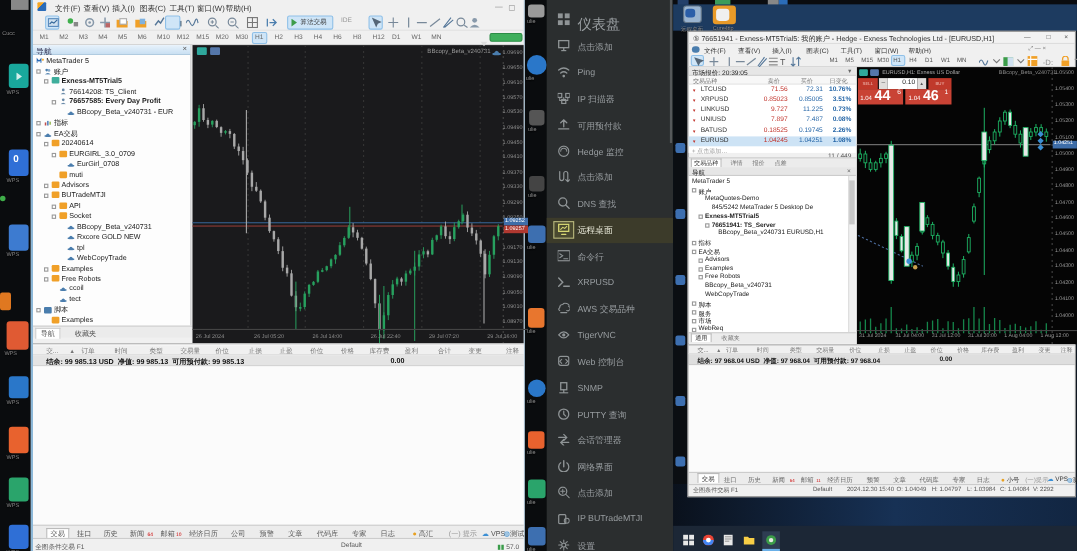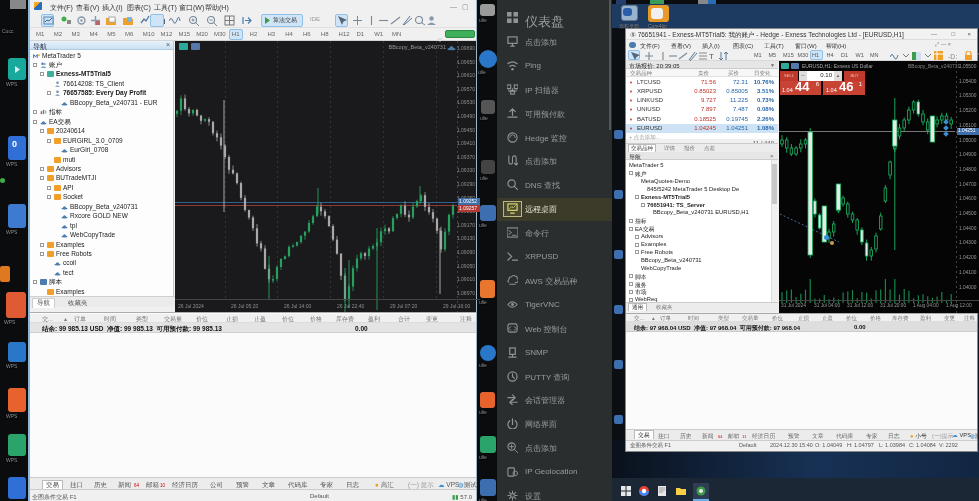--- a/index.html
+++ b/index.html
@@ -701,21 +701,21 @@
       </g>
     </svg>
     <div class="ab" style="left:28px;top:443.2px;font-size:8px;color:#989da0;white-space:nowrap">点击添加</div>
     <svg class="ab" style="left:10px;top:466.1px" width="11" height="11" viewBox="0 0 12 12">
       <g stroke="#8f9496" fill="none" stroke-linecap="round">
         <style>.f{fill:#8f9496;stroke:none}</style>
         <rect x="1" y="2" width="7" height="9" rx="1" fill="none" stroke-width="1.2"></rect>
         <circle cx="9" cy="8" r="2.5" fill="none"></circle>
       </g>
     </svg>
-    <div class="ab" style="left:28px;top:467.1px;font-size:8px;color:#989da0;white-space:nowrap">IP Geolocation</div>
+    <div class="ab" style="left:28px;top:467.1px;font-size:8px;color:#989da0;white-space:nowrap">IP BUTradeMTJI</div>
     <svg class="ab" style="left:10px;top:490.0px" width="11" height="11" viewBox="0 0 12 12">
       <g stroke="#8f9496" fill="none" stroke-linecap="round">
         <style>.f{fill:#8f9496;stroke:none}</style>
         <circle cx="6" cy="6" r="2" fill="none" stroke-width="1.2"></circle>
         <path d="M6 1v2M6 9v2M1 6h2M9 6h2M2.5 2.5l1.4 1.4M8.1 8.1l1.4 1.4M9.5 2.5 8.1 3.9M3.9 8.1 2.5 9.5" stroke-width="1.1"></path>
       </g>
     </svg>
     <div class="ab" style="left:28px;top:491.0px;font-size:8px;color:#989da0;white-space:nowrap">设置</div>
     <div class="ab" style="right:1px;top:0px;width:2px;height:130px;background:#55585a"></div>
   </div>

